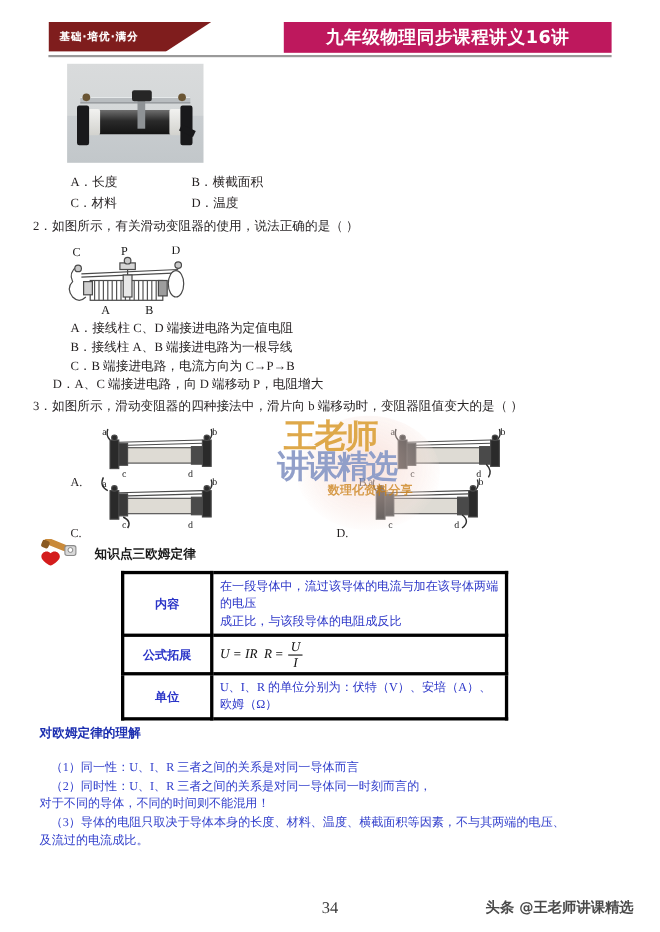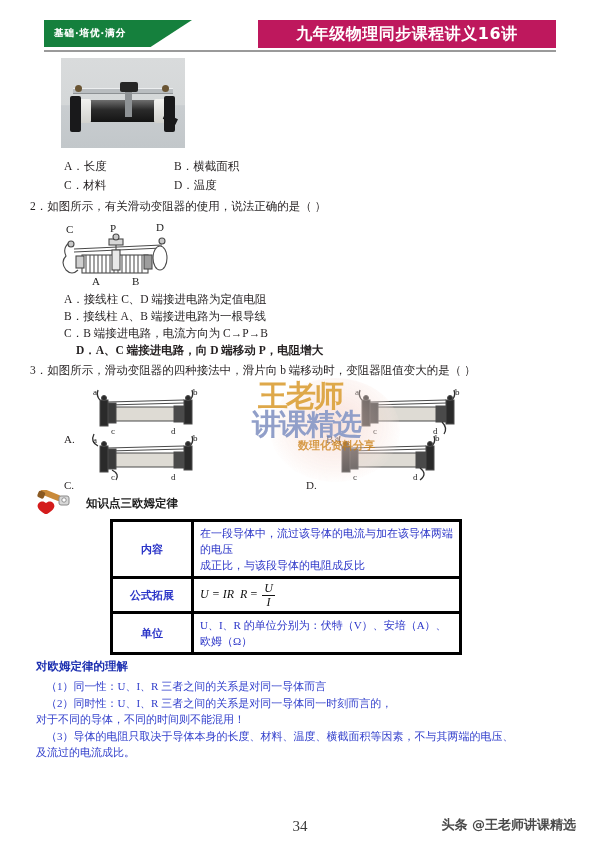--- a/index.html
+++ b/index.html
@@ -20,21 +20,21 @@
   #header {
     position: absolute;
     left: 0; top: 0;
     width: 600px;
     height: 56px;
   }
   .hdr-left {
     position: absolute;
     left: 44px; top: 20px;
     width: 148px; height: 27px;
-    background: #15803d;
+    background: #7f1d1d;
     -webkit-clip-path: polygon(0 0, 100% 0, 72% 100%, 0 100%);
     clip-path: polygon(0 0, 100% 0, 72% 100%, 0 100%);
     display: flex;
     align-items: center;
   }
   .hdr-left-text {
     color: #ffffff;
     font-family: "DejaVu Sans", sans-serif;
     font-size: 9.5px;
     font-weight: bold;
@@ -275,21 +275,21 @@
     position: absolute;
     left: 36px; top: 659px;
     width: 540px;
     color: #2b35c8;
   }
   .u-title {
     font-family: "DejaVu Sans", sans-serif;
     font-size: 11.5px;
     font-weight: bold;
     color: #1c2fb0;
-    margin-bottom: 4px;
+    margin-bottom: 16px;
   }
   .u-line {
     font-family: "Liberation Serif", "DejaVu Serif", serif;
     font-size: 11px;
     color: #3340cc;
     line-height: 16.5px;
     white-space: nowrap;
   }
   .u-indent { padding-left: 10px; }
 
@@ -403,21 +403,21 @@
 
 <div class="txt opt" style="left:64px; top:291px;">
   <span>A．</span><span>接线柱 C、D 端接进电路为定值电阻</span>
 </div>
 <div class="txt opt" style="left:64px; top:308px;">
   <span>B．</span><span>接线柱 A、B 端接进电路为一根导线</span>
 </div>
 <div class="txt opt" style="left:64px; top:325px;">
   <span>C．</span><span>B 端接进电路，电流方向为 C→P→B</span>
 </div>
-<div class="txt opt" style="left:76px; top:342px;font-weight:bold;">
+<div class="txt opt" style="left:48px; top:342px;">
   <span>D．</span><span>A、C 端接进电路，向 D 端移动 P，电阻增大</span>
 </div>
 
 <div class="txt q-stem" style="left:30px; top:362px;">3．如图所示，滑动变阻器的四种接法中，滑片向 b 端移动时，变阻器阻值变大的是（          ）</div>
 
 <div class="txt" style="left:64px; top:431px; font-size:11px;">A.</div>
 <svg class="rheo-svg" style="left:88px; top:386px;" width="118" height="52" viewBox="0 0 118 52">
   <g stroke="#4a4a4a" fill="none" stroke-width="1">
     <path d="M10 4 q-2 6 2 10" stroke="#2e2e2e" stroke-width="1.3"></path>
     <path d="M104 4 q2 6 -2 10" stroke="#2e2e2e" stroke-width="1.3"></path>

